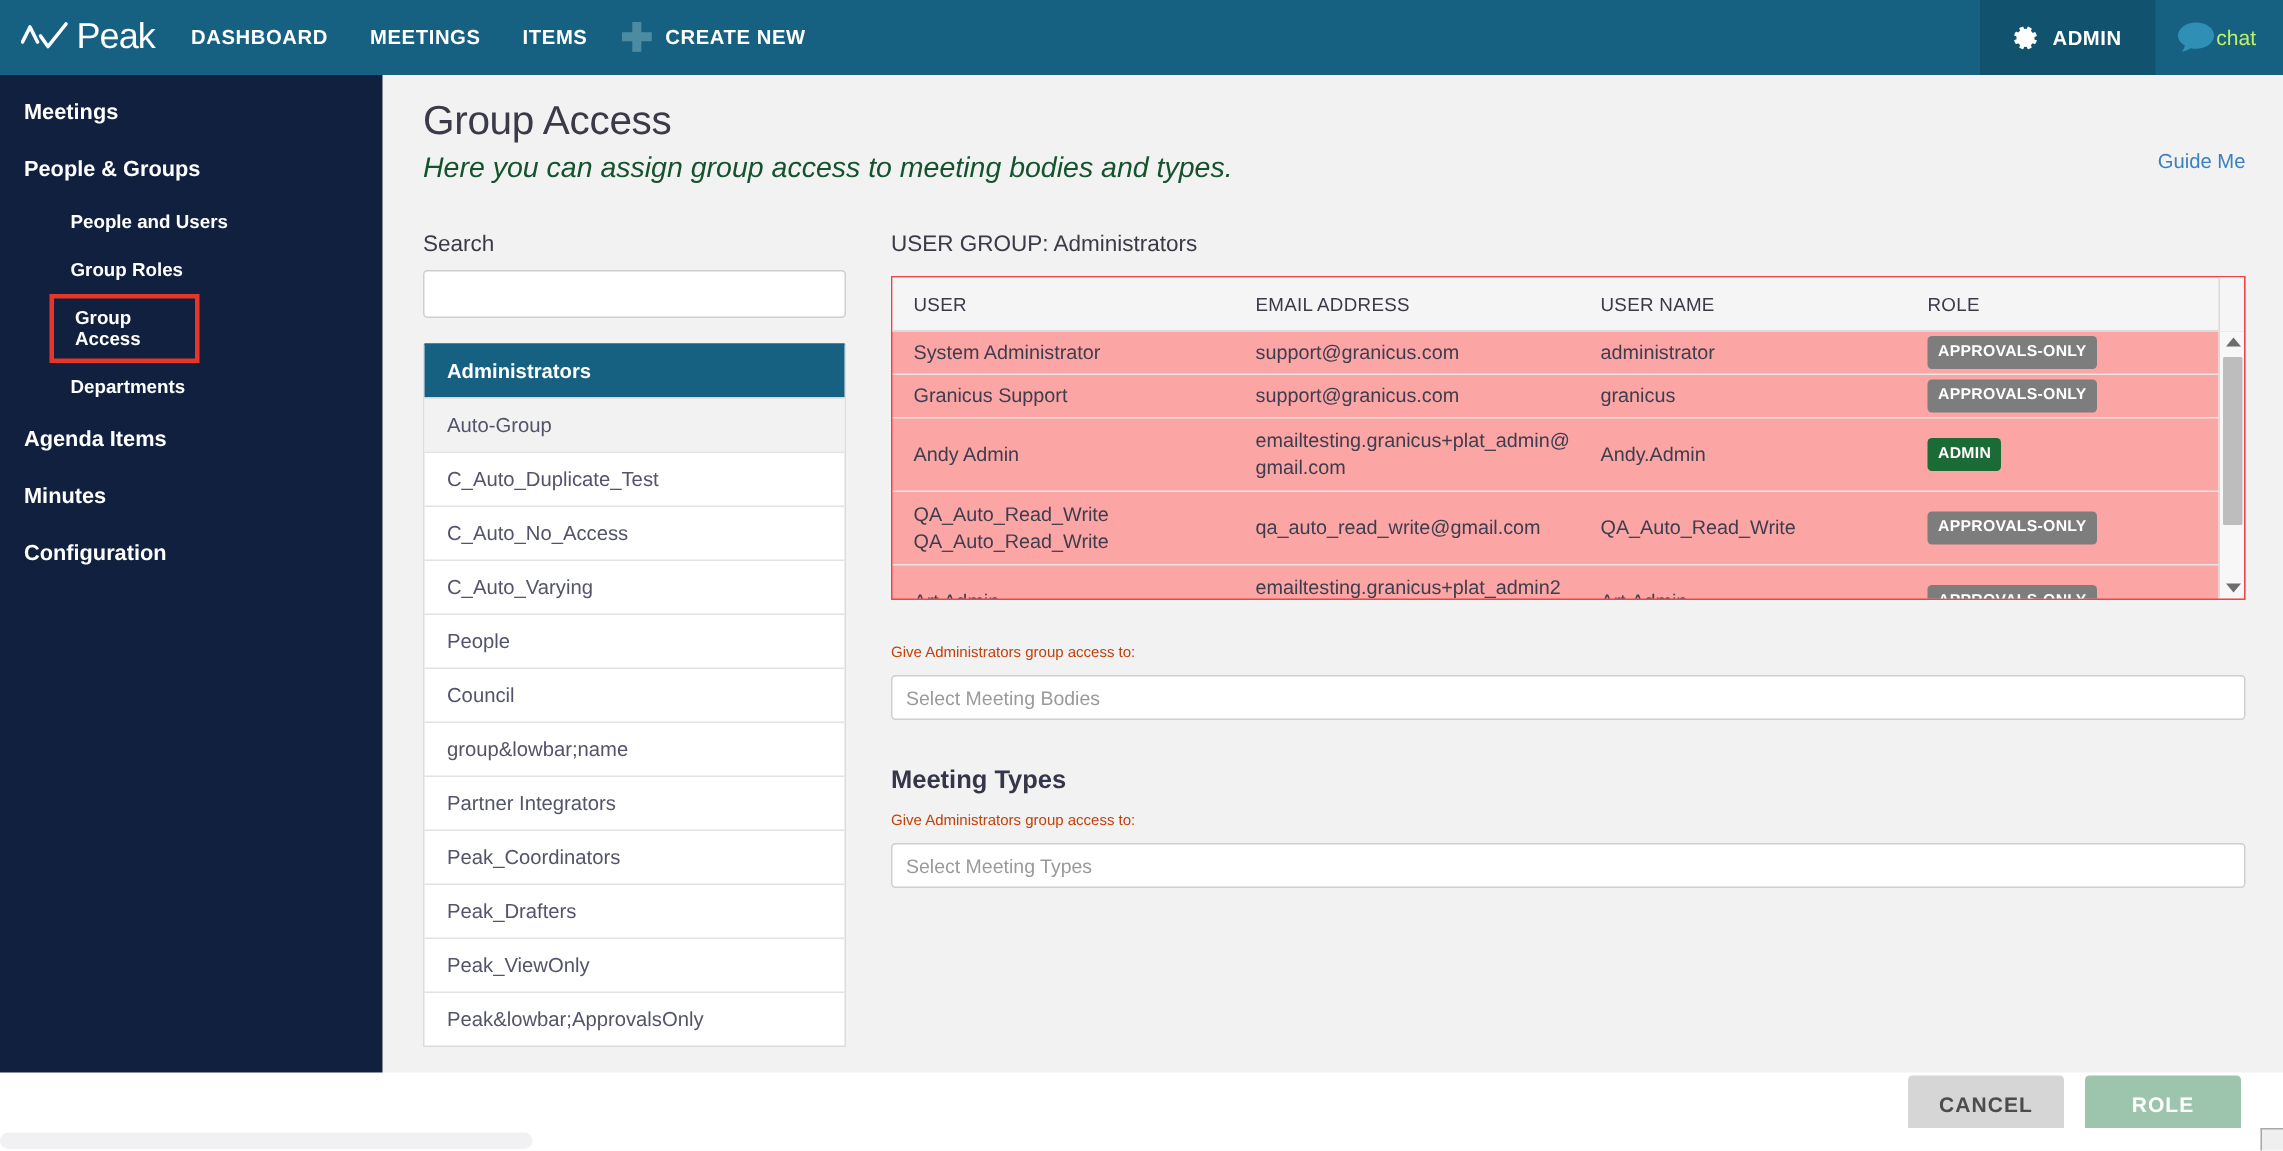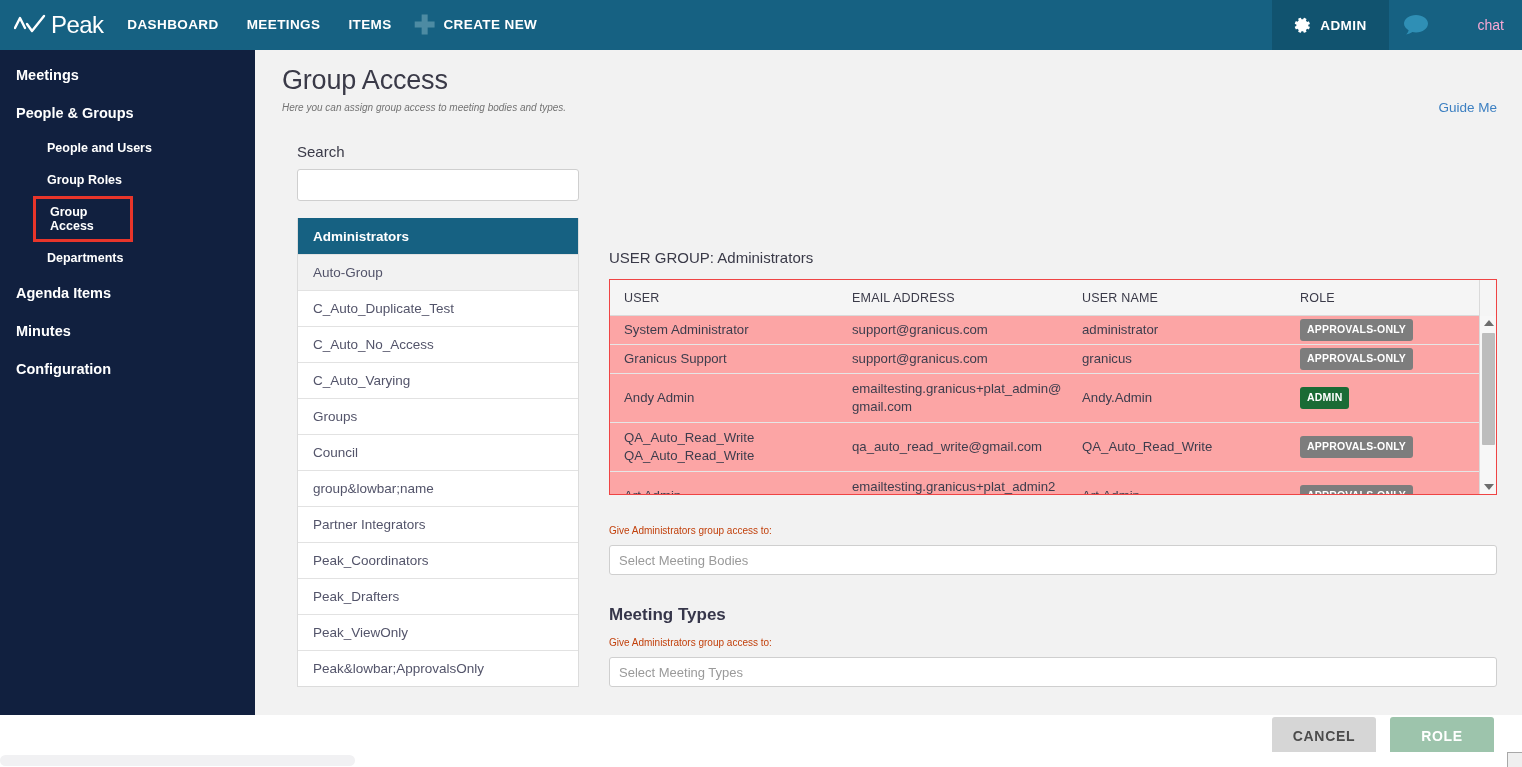--- a/index.html
+++ b/index.html
@@ -44,21 +44,21 @@
   .nav-create .nav-link { padding: 0; }
   .topnav-right { margin-left: auto; display: flex; align-items: stretch; height: 50px; }
   .admin-btn {
     background: #11536f; display: flex; align-items: center;
     padding: 0 22px; cursor: pointer;
   }
   .gear-icon { margin-right: 9px; display:block; }
   .admin-label { color: #fff; font-size: 13.5px; font-weight: bold; letter-spacing: 0.4px; }
   .chat-btn { display: flex; align-items: center; padding: 0 18px 0 14px; cursor: pointer; }
   .chat-bubble { margin-right: 1px; display:block; }
-  .chat-label { color: #f9a8d4; font-size: 14px; margin-left: 48px; }
+  .chat-label { color: #bef264; font-size: 14px; }
 
   
   .sidebar {
     position: absolute; top: 50px; left: 0;
     width: 255px; height: 665px;
     background: #11203f;
     padding-top: 6px;
     z-index: 20;
   }
   .side-top {
@@ -81,29 +81,29 @@
     position: absolute; top: 50px; left: 255px;
     width: 1267px; height: 665px;
     background: #f2f2f2;
     overflow: hidden;
   }
   .page-title {
     font-size: 27px; color: #3a3a48; font-weight: normal;
     margin: 0; padding: 15px 0 0 27px; letter-spacing: -0.2px;
   }
   .page-sub {
-    font-size: 10px; color: #737373; font-style: italic;
+    font-size: 19px; color: #14532d; font-style: italic;
     padding: 6px 0 0 27px; margin: 0;
   }
   .guide-me {
     position: absolute; right: 25px; top: 50px;
     color: #3d80c2; font-size: 13.5px; cursor: pointer;
   }
 
-  .content { display: flex; padding: 30px 0 0 42px; align-items: flex-end; }
+  .content { display: flex; padding: 30px 0 0 27px; }
 
   
   .col-left { width: 282px; flex: 0 0 282px; }
   .search-label { font-size: 15px; color: #3a3a48; margin-bottom: 9px; }
   .search-input {
     width: 282px; height: 32px;
     border: 1px solid #cfcfcf; border-radius: 3px;
     background: #fff; font-size: 13px; padding: 0 8px;
     font-family: "Liberation Sans", sans-serif; color: #333;
     outline: none;
@@ -290,21 +290,21 @@
     <div class="col-left">
       <div class="search-label">Search</div>
       <input class="search-input" type="text" placeholder="" style="">
 
       <div class="group-list">
         <div class="group-item selected">Administrators</div>
         <div class="group-item alt">Auto-Group</div>
         <div class="group-item">C_Auto_Duplicate_Test</div>
         <div class="group-item">C_Auto_No_Access</div>
         <div class="group-item">C_Auto_Varying</div>
-        <div class="group-item">Groups</div>
+        <div class="group-item">People</div>
         <div class="group-item">Council</div>
         <div class="group-item">group&amp;lowbar;name</div>
         <div class="group-item">Partner Integrators</div>
         <div class="group-item">Peak_Coordinators</div>
         <div class="group-item">Peak_Drafters</div>
         <div class="group-item">Peak_ViewOnly</div>
         <div class="group-item">Peak&amp;lowbar;ApprovalsOnly</div>
       </div>
     </div>
 

